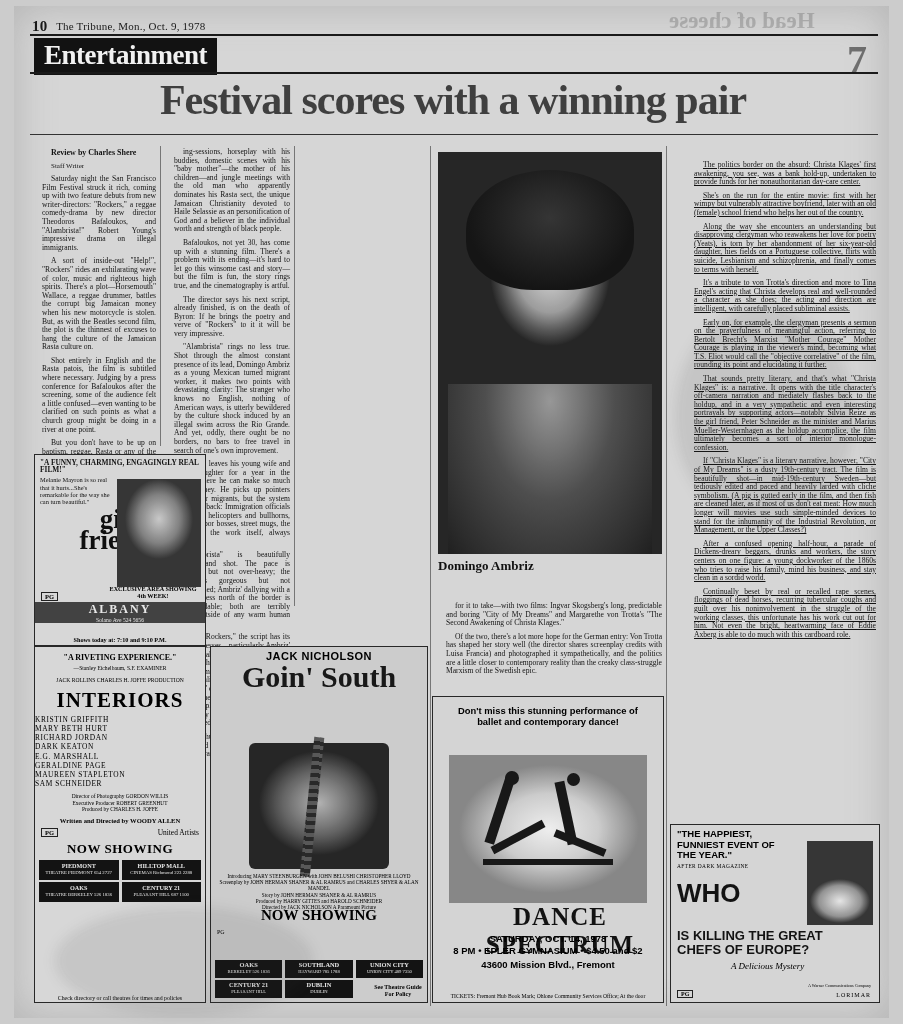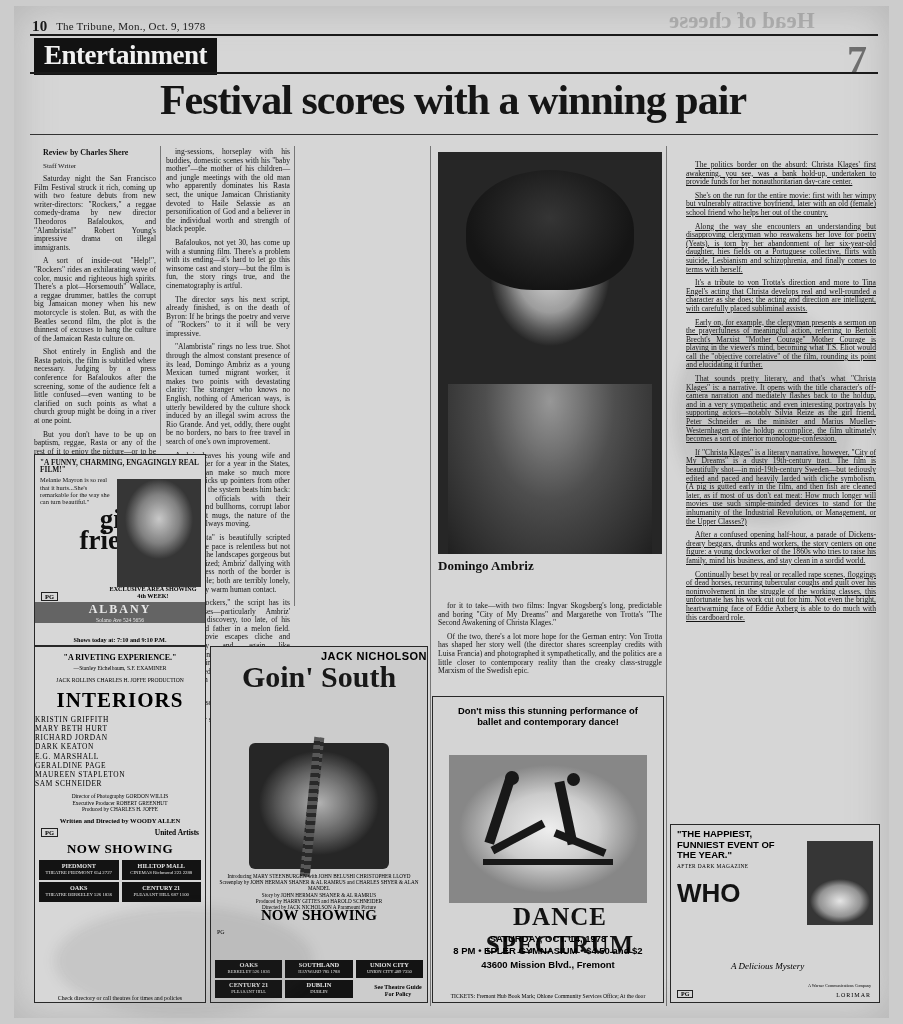--- a/index.html
+++ b/index.html
@@ -18,30 +18,30 @@
   
   .masthead{position:absolute;left:18px;top:12px;font-size:11px;letter-spacing:.2px;color:#1b1b1b;}
   .masthead .pg{font-weight:bold;font-size:15px;vertical-align:-1px;margin-right:6px;}
   .rule-top{position:absolute;left:16px;top:28px;width:848px;height:2px;background:#1c1c1c;}
   .ent-word{position:absolute;left:20px;top:32px;font-family:"Liberation Serif",serif;font-weight:bold;font-size:27px;
     color:#f2efe6;background:#15150f;padding:2px 10px 4px 10px;letter-spacing:-.5px;}
   .pagenum-right{position:absolute;right:22px;top:30px;font-size:40px;font-weight:bold;color:#1d1d1d;opacity:.55;font-family:"Liberation Serif",serif;}
   .rule-under-ent{position:absolute;left:16px;top:66px;width:848px;height:2px;background:#1c1c1c;}
 
   .headline{position:absolute;left:24px;top:70px;width:830px;text-align:center;
-    font-family:"Liberation Serif",serif;font-weight:bold;font-size:42px;letter-spacing:-1px;color:#0f172a;}
+    font-family:"Liberation Serif",serif;font-weight:bold;font-size:42px;letter-spacing:-1px;color:#be185d;}
   .rule-under-head{position:absolute;left:16px;top:128px;width:848px;height:1px;background:#343434;}
 
   
   .ghost{position:absolute;right:20px;top:4px;width:200px;text-align:right;color:#5a564c;opacity:.30;
     font-family:"Liberation Serif",serif;font-weight:bold;font-size:23px;line-height:22px;transform:scaleX(-1);}
 
   
   .col{position:absolute;font-size:7.6px;line-height:8.6px;text-align:justify;color:#16160f;}
-  .col p{margin:0 0 5px 0;text-indent:9px;}
+  .col p{margin:0 0 5px 8px;text-indent:9px;}
   .byline{font-weight:bold;font-size:8px;line-height:9px;margin:0 0 1px 0;}
   .byline-sub{font-size:7px;line-height:8px;margin:0 0 6px 0;}
 
   .c1{left:20px;top:142px;width:122px;}
   .c2{left:152px;top:142px;width:124px;}
   .c5{left:672px;top:155px;width:190px;text-decoration:underline;}
   .c5 p{text-indent:9px;}
 
   .vrule{position:absolute;width:1px;background:#2a2a22;opacity:.55;}
 
@@ -60,48 +60,48 @@
     background:radial-gradient(ellipse at 50% 10%, #9f968a 0%, #554e44 45%, #24211b 100%);}
   .caption{position:absolute;left:424px;top:552px;width:224px;font-size:13px;font-weight:bold;color:#14140f;}
 
   
   .ad{position:absolute;background:#d9d5ca;border:1px solid #2a2a22;overflow:hidden;}
   .ad-girlfriends{left:20px;top:448px;width:170px;height:190px;}
   .gf-quote{font-size:6.4px;line-height:7.2px;font-weight:bold;padding:4px 5px 0 5px;color:#15150f;}
   .gf-quote .big{font-size:7.4px;}
   .gf-title{text-align:center;font-family:"Liberation Serif",serif;font-weight:bold;font-size:27px;line-height:25px;color:#111;margin-top:2px;}
   .gf-pg{position:absolute;left:6px;bottom:44px;border:1px solid #222;font-size:6.5px;padding:0 3px;font-weight:bold;}
-  .gf-albany{position:absolute;left:0;bottom:22px;width:100%;background:#15803d;color:#e9e5da;font-weight:bold;font-size:12px;text-align:center;letter-spacing:2px;}
+  .gf-albany{position:absolute;left:0;bottom:22px;width:100%;background:#6d28d9;color:#e9e5da;font-weight:bold;font-size:12px;text-align:center;letter-spacing:2px;}
   .gf-albany .sub{display:block;font-size:5.6px;letter-spacing:0;font-weight:normal;}
   .gf-excl{position:absolute;right:4px;bottom:46px;width:96px;text-align:center;font-size:6.2px;font-weight:bold;line-height:7px;}
   .gf-show{position:absolute;left:0;bottom:2px;width:100%;text-align:center;font-size:6.2px;font-weight:bold;}
   .gf-photo{position:absolute;right:4px;top:24px;width:84px;height:108px;background:
     radial-gradient(ellipse 34px 40px at 42px 40px,#cdc6b8 0%,#8b8174 60%,#3b372e 100%),
     linear-gradient(180deg,#4a453b,#201e18);}
 
   
   .ad-interiors{left:20px;top:640px;width:170px;height:355px;}
   .int-q{text-align:center;font-weight:bold;font-size:8px;line-height:9px;padding:6px 4px 0 4px;}
   .int-cred{text-align:center;font-size:5.6px;line-height:6.4px;margin-top:3px;}
   .int-title{text-align:center;font-family:"Liberation Serif",serif;font-weight:bold;font-size:21px;letter-spacing:1px;margin:4px 0 2px;}
   .int-cast{text-align:left;font-size:7.4px;line-height:9.2px;letter-spacing:.6px;}
   .int-small{text-align:center;font-size:5.4px;line-height:6.2px;margin-top:5px;}
   .int-dir{text-align:center;font-size:6.6px;font-weight:bold;margin-top:5px;}
   .int-pgrow{display:flex;justify-content:space-between;align-items:center;padding:4px 6px 0 6px;}
   .int-pg{border:1px solid #222;font-size:6.5px;font-weight:bold;padding:0 3px;}
-  .int-ua{font-size:7.4px;font-weight:bold;}
+  .int-ua{font-size:7.4px;font-weight:normal;}
   .int-now{text-align:center;font-family:"Liberation Serif",serif;font-weight:bold;font-size:13px;margin-top:4px;letter-spacing:.5px;}
   .theaters{display:flex;gap:3px;padding:3px 4px 0 4px;}
   .th{flex:1;background:#16160f;color:#e8e4d9;text-align:center;font-size:6.2px;font-weight:bold;line-height:7.4px;padding:2px 0 3px;}
   .th .sm{display:block;font-size:4.8px;font-weight:normal;}
   .int-foot{position:absolute;left:0;bottom:1px;width:100%;text-align:center;font-size:5.8px;}
 
   
   .ad-goinsouth{left:196px;top:640px;width:216px;height:355px;background:#cfcabe;}
-  .gs-star{text-align:right;font-family:"Liberation Sans",sans-serif;font-weight:bold;font-size:11px;letter-spacing:.5px;padding-top:3px;}
+  .gs-star{text-align:center;font-family:"Liberation Sans",sans-serif;font-weight:bold;font-size:11px;letter-spacing:.5px;padding-top:3px;}
   .gs-title{text-align:center;font-family:"Liberation Serif",serif;font-weight:bold;font-size:30px;line-height:26px;color:#1a1a14;margin-top:2px;}
   .gs-art{position:absolute;left:38px;top:96px;width:140px;height:126px;
      background:radial-gradient(ellipse 60px 52px at 70px 60px,#b8b0a2 0%,#6d6558 60%,#2b2821 100%);
      border-radius:6px;}
   .gs-rope{position:absolute;left:96px;top:90px;width:10px;height:140px;background:repeating-linear-gradient(180deg,#5f584c 0 4px,#2e2b23 4px 8px);transform:rotate(6deg);}
   .gs-credits{position:absolute;left:0;top:226px;width:100%;text-align:center;font-size:5.2px;line-height:6.2px;padding:0 8px;box-sizing:border-box;}
   .gs-now{text-align:center;font-family:"Liberation Serif",serif;font-weight:bold;font-size:15px;margin-top:2px;}
   .gs-pgrow{position:absolute;left:6px;top:282px;font-size:6px;}
   .gs-theaters{position:absolute;left:4px;bottom:2px;width:208px;}
   .gs-row{display:flex;gap:3px;margin-bottom:2px;}
@@ -312,20 +312,24 @@
       <div class="ds-line" style="top:248px;">8 PM • EPLER GYMNASIUM • $4.50 and $2</div>
       <div class="ds-addr">43600 Mission Blvd., Fremont</div>
       <div class="ds-tix">TICKETS: Fremont Hub Book Mark; Ohlone Community Services Office; At the door</div>
     </div>
 
     <div class="ad ad-chefs">
       <div class="ch-q">"THE HAPPIEST, FUNNIEST EVENT OF THE YEAR."</div>
       <div class="ch-sub">AFTER DARK MAGAZINE</div>
       <div class="ch-art"></div>
       <div class="ch-who">WHO</div>
+      <div class="ch-l2">
+        <span>IS KILLING</span>
+        <span>THE GREAT CHEFS OF EUROPE?</span>
+      </div>
       <div class="ch-del">A Delicious Mystery</div>
       <div class="ch-pg">PG</div>
       <div class="ch-fine">A Warner Communications Company</div>
       <div class="ch-lorimar">LORIMAR</div>
     </div>
 
     <div class="smudge" style="left:660px;top:300px;width:180px;height:220px;"></div>
     <div class="smudge" style="left:40px;top:900px;width:260px;height:110px;"></div>
   </div>
 </div>

